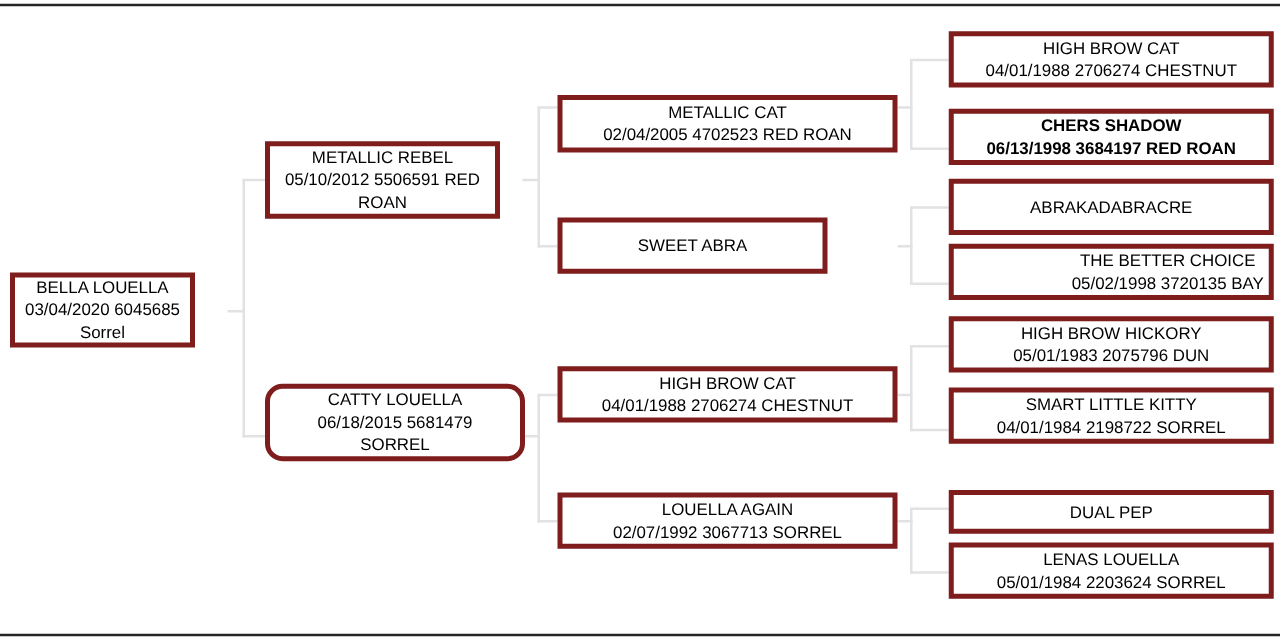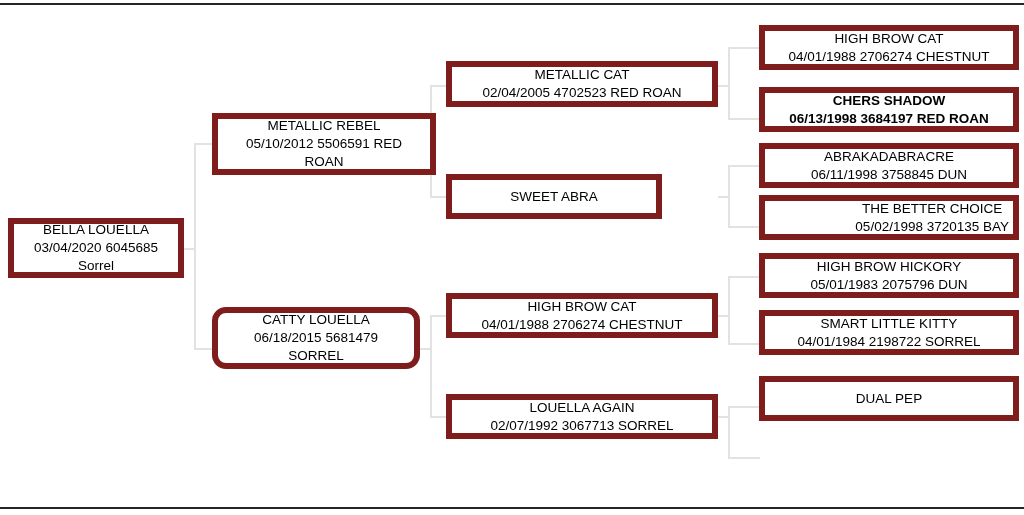--- a/index.html
+++ b/index.html
@@ -20,21 +20,21 @@
     left: 0;
     width: 1024px;
     height: 0;
     border-top: 2px solid #262626;
   }
   .rule.top { top: 3px; }
   .rule.bottom { top: 507px; }
 
   .node {
     position: absolute;
-    border: 6px solid #7f1d1d;
+    border: 4px solid #7f1d1d;
     background: #ffffff;
     display: flex;
     align-items: center;
     justify-content: center;
     text-align: center;
     color: #000000;
     font-size: 13.5px;
     line-height: 1.32;
     padding: 2px 4px;
     z-index: 3;
@@ -86,45 +86,45 @@
   <div class="conn h" style="left:718px; top:315px; width:12px;"></div>
   <div class="conn v" style="left:728px; top:277px; height:68px;"></div>
   <div class="conn h" style="left:728px; top:276px; width:32px;"></div>
   <div class="conn h" style="left:728px; top:343px; width:32px;"></div>
 
   <div class="conn h" style="left:718px; top:416px; width:12px;"></div>
   <div class="conn v" style="left:728px; top:407px; height:52px;"></div>
   <div class="conn h" style="left:728px; top:406px; width:32px;"></div>
   <div class="conn h" style="left:728px; top:457px; width:32px;"></div>
 
-  <div class="node" style="left:8px; top:218px; width:176px; height:60px;">
+  <div class="node" style="left:8px; top:218px; width:148px; height:60px;">
     <div class="txt">
       <span>BELLA LOUELLA</span><br>
       <span>03/04/2020 6045685</span><br>
       <span>Sorrel</span>
     </div>
   </div>
 
-  <div class="node" style="left:212px; top:113px; width:224px; height:62px;">
+  <div class="node" style="left:212px; top:113px; width:188px; height:62px;">
     <div class="txt">
       <span>METALLIC REBEL</span><br>
       <span>05/10/2012 5506591 RED</span><br>
       <span>ROAN</span>
     </div>
   </div>
 
   <div class="node" style="left:212px; top:307px; width:208px; height:62px;border-radius:14px;">
     <div class="txt">
       <span>CATTY LOUELLA</span><br>
       <span>06/18/2015 5681479</span><br>
       <span>SORREL</span>
     </div>
   </div>
 
-  <div class="node" style="left:446px; top:61px; width:272px; height:46px;">
+  <div class="node" style="left:446px; top:76px; width:272px; height:46px;">
     <div class="txt">
       <span>METALLIC CAT</span><br>
       <span>02/04/2005 4702523 RED ROAN</span>
     </div>
   </div>
 
   <div class="node" style="left:446px; top:174px; width:216px; height:45px;">
     <div class="txt">
       <span>SWEET ABRA</span><br>
     </div>
@@ -154,21 +154,20 @@
   <div class="node" style="left:759px; top:87px; width:260px; height:45px;font-weight:bold;">
     <div class="txt">
       <span>CHERS SHADOW</span><br>
       <span>06/13/1998 3684197 RED ROAN</span>
     </div>
   </div>
 
   <div class="node" style="left:759px; top:143px; width:260px; height:45px;">
     <div class="txt">
       <span>ABRAKADABRACRE</span><br>
-      <span>06/11/1998 3758845 DUN</span>
     </div>
   </div>
 
   <div class="node" style="left:759px; top:195px; width:260px; height:45px;justify-content:flex-end;">
     <div class="txt">
       <span>THE BETTER CHOICE</span><br>
       <span>05/02/1998 3720135 BAY</span>
     </div>
   </div>
 
@@ -179,20 +178,26 @@
     </div>
   </div>
 
   <div class="node" style="left:759px; top:310px; width:260px; height:45px;">
     <div class="txt">
       <span>SMART LITTLE KITTY</span><br>
       <span>04/01/1984 2198722 SORREL</span>
     </div>
   </div>
 
-  <div class="node" style="left:759px; top:376px; width:260px; height:45px;">
+  <div class="node" style="left:759px; top:392px; width:260px; height:35px;">
     <div class="txt">
       <span>DUAL PEP</span><br>
     </div>
   </div>
 
+  <div class="node" style="left:759px; top:434px; width:260px; height:45px;">
+    <div class="txt">
+      <span>LENAS LOUELLA</span><br>
+      <span>05/01/1984 2203624 SORREL</span>
+    </div>
+  </div>
 
 </div>
 
 </body></html>

